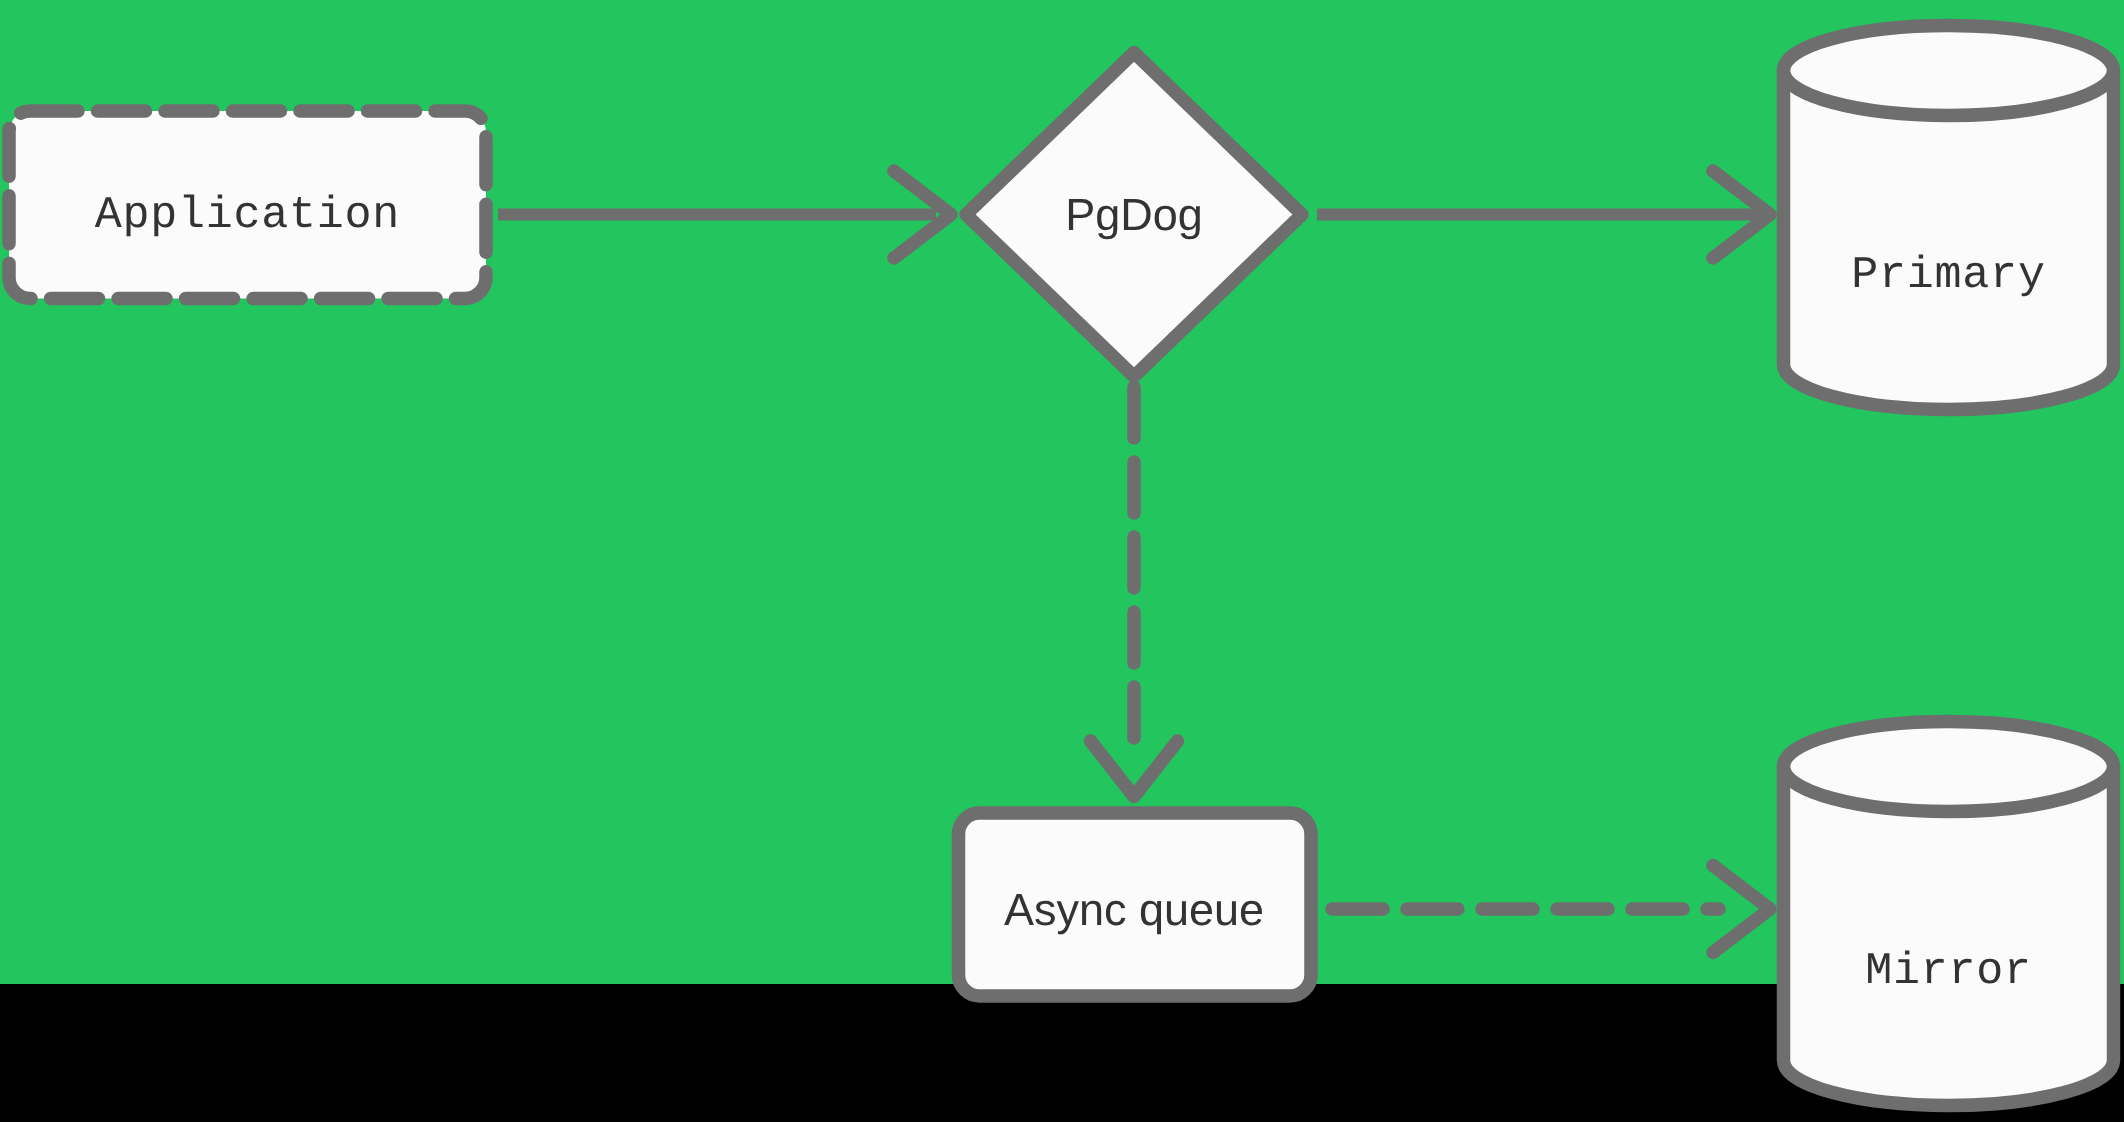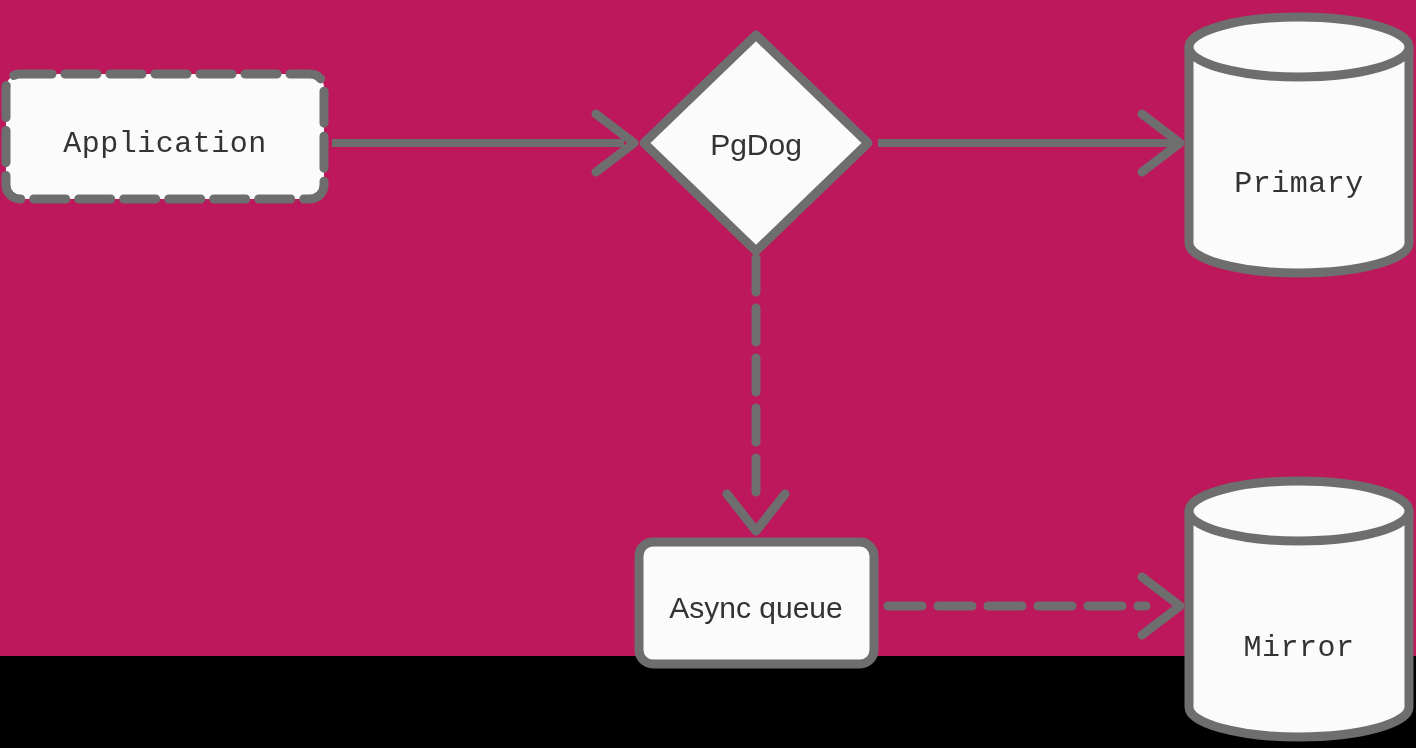--- a/index.html
+++ b/index.html
@@ -11,21 +11,21 @@
   body {
     width: 1416px;
     height: 748px;
     overflow: hidden;
     font-family: "Liberation Mono", "DejaVu Sans Mono", monospace;
   }
   #diagram-root {
     position: relative;
     width: 1416px;
     height: 656px;
-    background: #be185d;
+    background: #22c55e;
   }
   svg.diagram-canvas {
     position: absolute;
     top: 0;
     left: 0;
     width: 1416px;
     height: 748px;
     display: block;
   }
   .node-shape {

